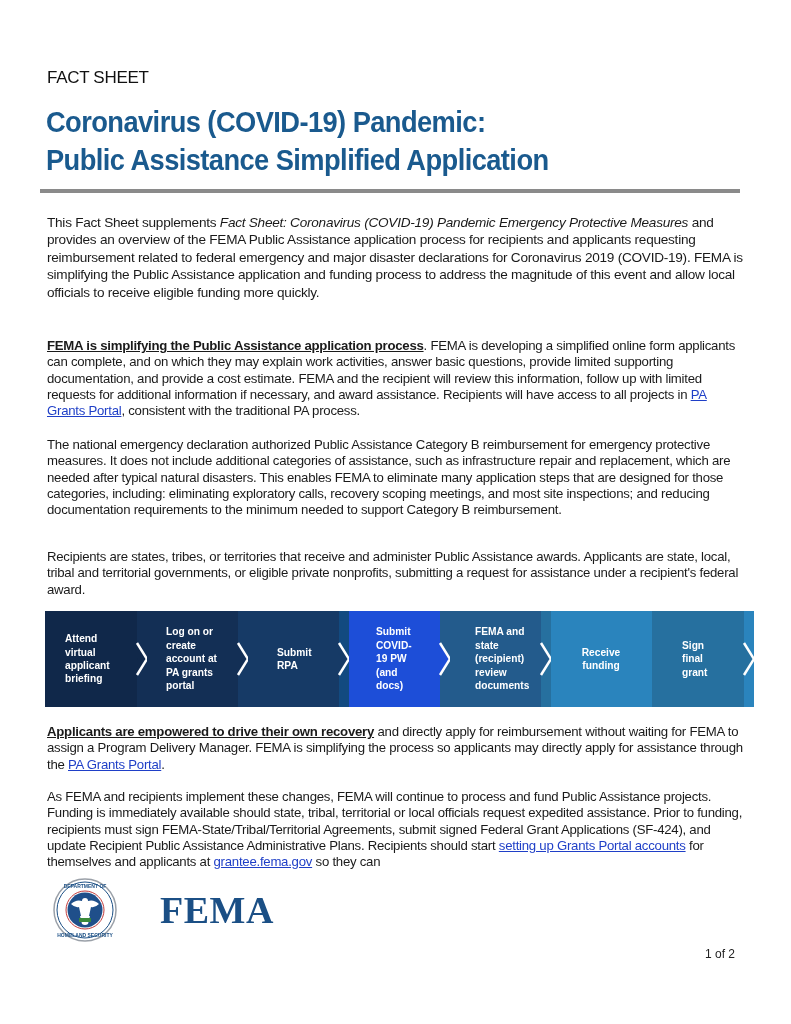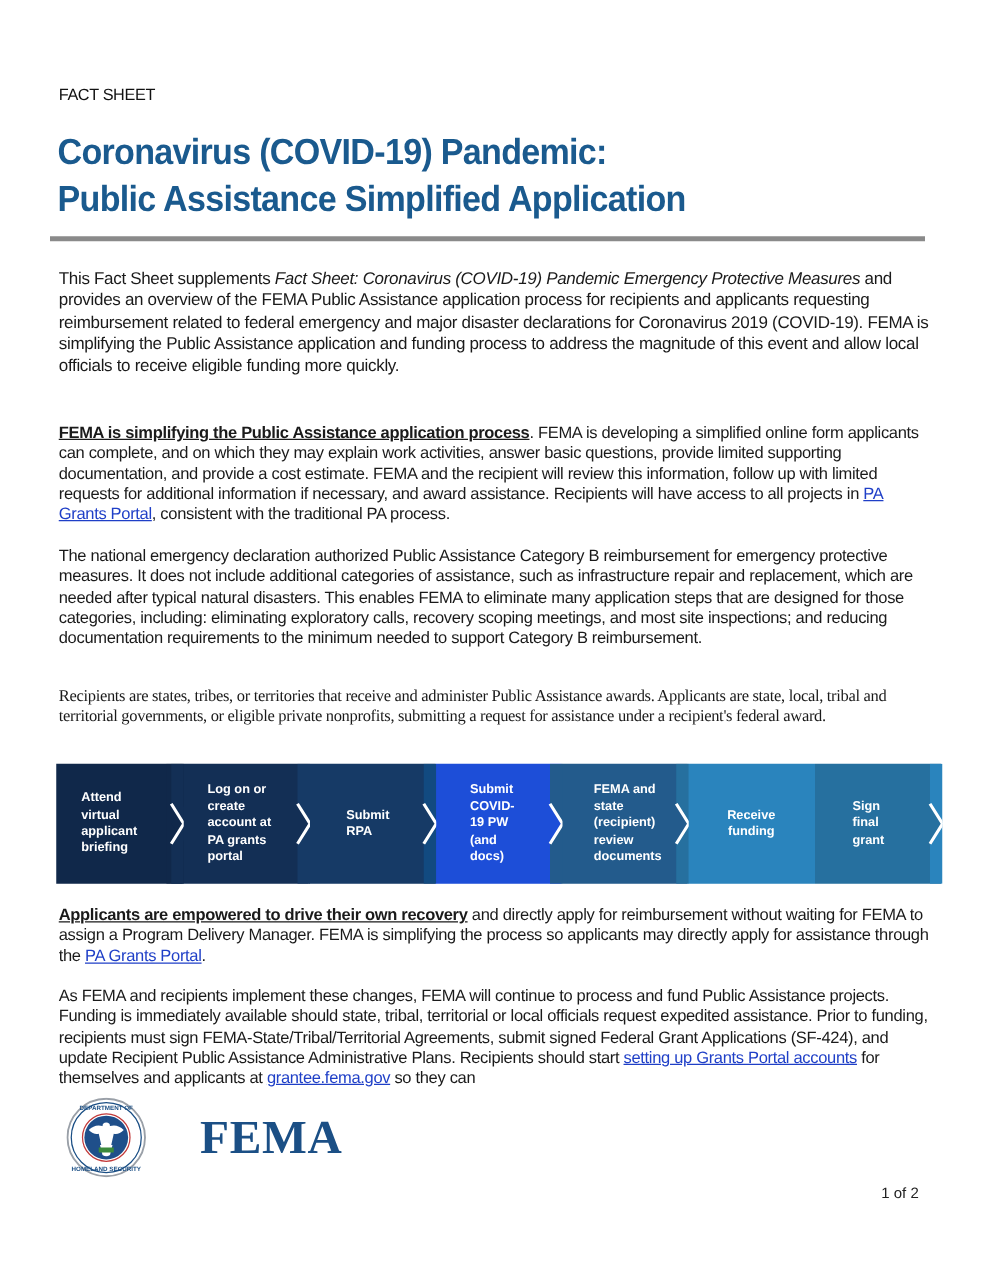--- a/index.html
+++ b/index.html
@@ -1,21 +1,21 @@
 <!DOCTYPE html>
 <html><head>
   <meta charset="utf-8">
   <style>
     * { margin: 0; padding: 0; box-sizing: border-box; }
     html, body { width: 791px; height: 1024px; background: #ffffff; overflow: hidden; }
     body { position: relative; font-family: "Liberation Sans", sans-serif; color: #1a1a1a; }
 
     .fact-label {
       position: absolute; left: 47px; top: 68px;
-      font-size: 13px; letter-spacing: -0.3px; color: #111;
+      font-size: 17px; letter-spacing: -0.3px; color: #111;
     }
     .title {
       position: absolute; left: 46px; top: 103px;
       font-size: 29px; line-height: 38px; font-weight: bold;
       color: #1a5a8e; letter-spacing: -0.6px; transform: scaleX(0.94); transform-origin: left;
     }
     .rule {
       position: absolute; left: 40px; top: 189px; width: 700px; height: 4px;
       background: #8a8a8a;
     }
@@ -25,21 +25,21 @@
       font-size: 13.2px; line-height: 16.3px; color: #1a1a1a;
       letter-spacing: -0.25px;
     }
     .para.intro { top: 214px; font-size: 13.6px; line-height: 17.4px; }
     .para em { font-style: italic; }
     .lead { font-weight: bold; text-decoration: underline; }
     .link { color: #1f3fc7; text-decoration: underline; }
 
     #p1 { top: 338px; }
     #p2 { top: 437px; }
-    #p3 { top: 549px; font-family: Liberation Serif, serif; }
+    #p3 { top: 549px; }
     #p4 { top: 724px; }
     #p5 { top: 789px; }
 
     .flow {
       position: absolute; left: 45px; top: 611px; width: 708px; height: 104px;
       display: flex;
     }
     .step {
       position: relative; width: 101px; height: 96px; margin-right: 0;
       color: #ffffff; font-size: 10.2px; line-height: 13.4px; font-weight: bold;

